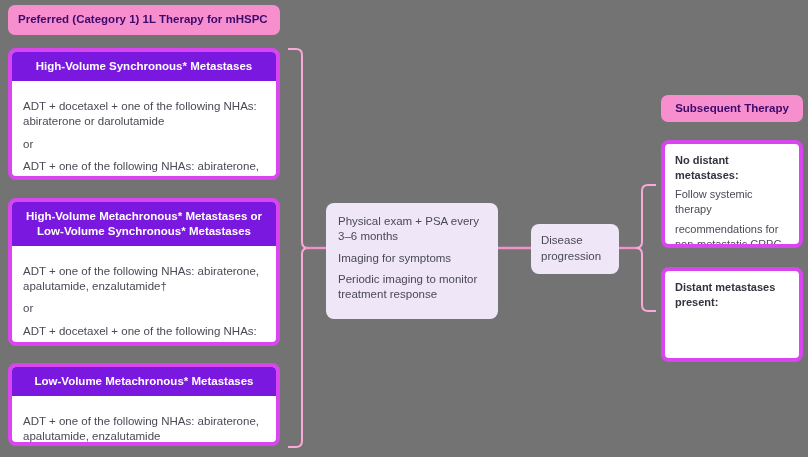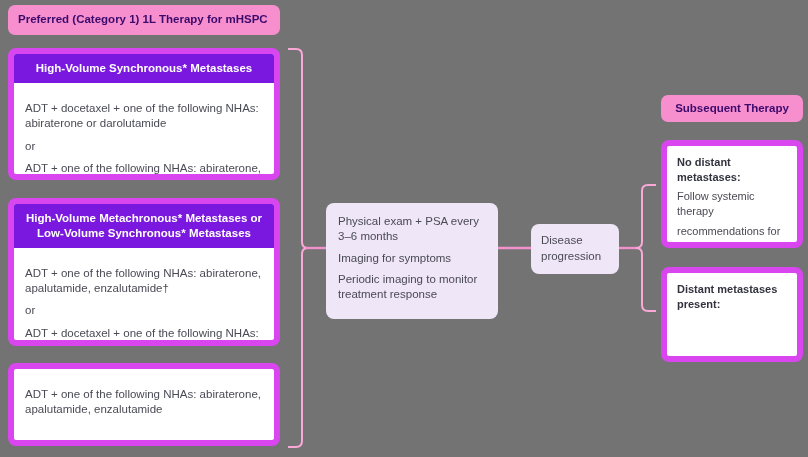--- a/index.html
+++ b/index.html
@@ -47,21 +47,21 @@
     left: 661px;
     top: 95px;
     width: 142px;
     height: 27px;
     font-size: 11.5px;
   }
 
   
   .card {
     position: absolute;
-    border: 6px solid #d946ef;
+    border: 4px solid #d946ef;
     border-radius: 8px;
     background: #ffffff;
     box-sizing: border-box;
     overflow: hidden;
   }
   .card-head {
     background: #7B18E0;
     color: #ffffff;
     font-weight: bold;
     font-size: 11.5px;
@@ -192,20 +192,21 @@
   <div class="card" id="card-hv-meta">
     <div class="card-head">High-Volume Metachronous* Metastases or Low-Volume Synchronous* Metastases</div>
     <div class="card-body">
       <p>ADT + one of the following NHAs: abiraterone, apalutamide, enzalutamide†</p>
       <p class="or-line">or</p>
       <p>ADT + docetaxel + one of the following NHAs: abiraterone or darolutamide†</p>
     </div>
   </div>
 
   <div class="card" id="card-lv-meta">
+    <div class="card-head">Low-Volume Metachronous* Metastases</div>
     <div class="card-body">
       <p>ADT + one of the following NHAs: abiraterone, apalutamide, enzalutamide</p>
     </div>
   </div>
 
   <div class="lav" id="box-monitoring">
     <span class="ln">Physical exam + PSA every 3–6 months</span>
     <span class="ln">Imaging for symptoms</span>
     <span class="ln">Periodic imaging to monitor treatment response</span>
   </div>

